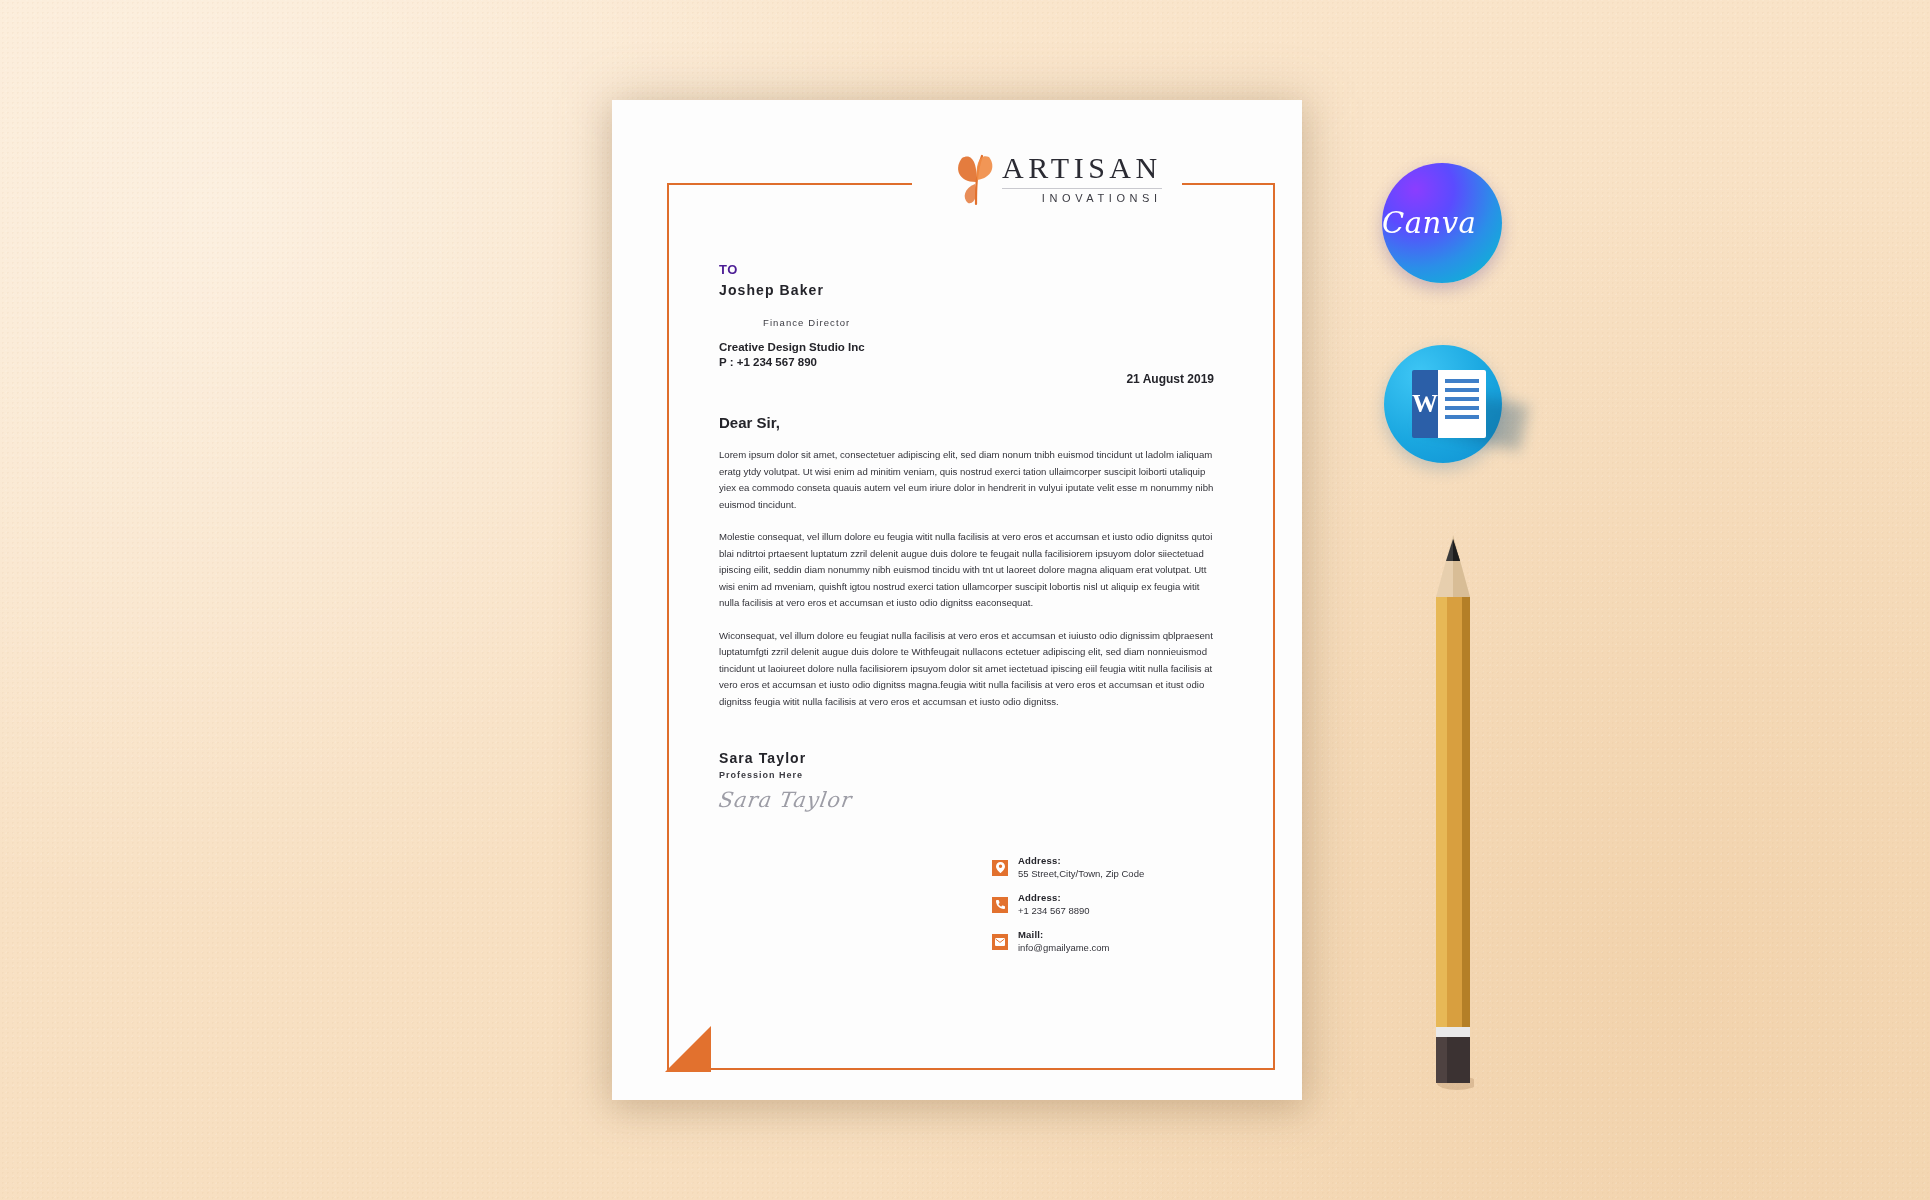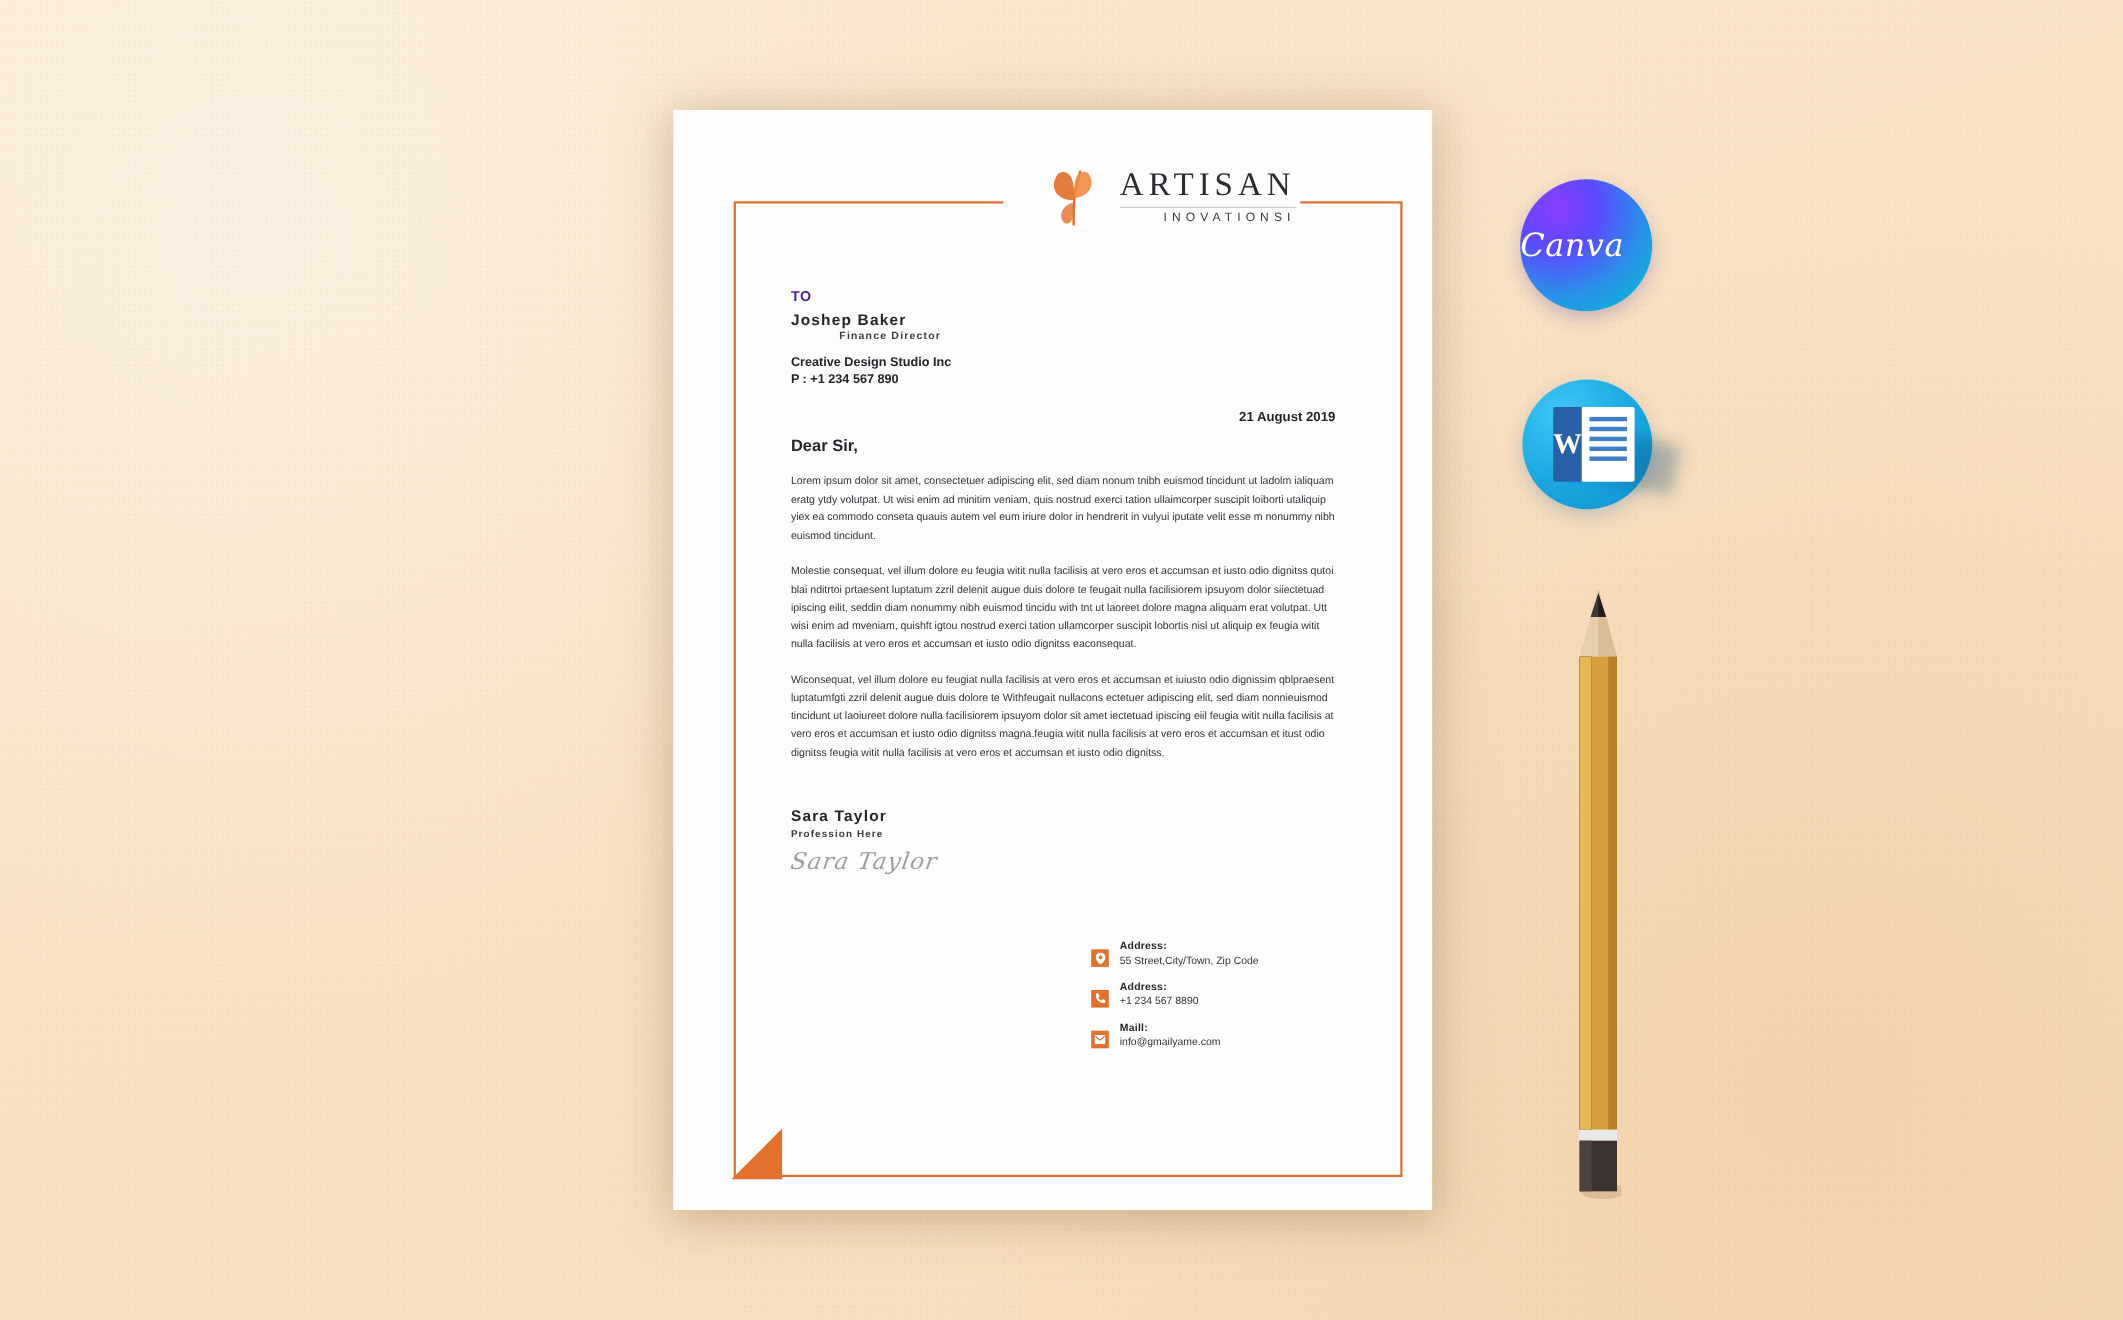--- a/index.html
+++ b/index.html
@@ -83,21 +83,21 @@
     border-bottom: 46px solid #e2712e;
   }
 
   
   #logo-block {
     position: absolute;
     left: 340px;
     top: 48px;
     display: flex;
     align-items: center;
-    gap: 18px;
+    gap: 2px;
   }
   #logo-mark { width: 48px; height: 60px; }
   #logo-text { line-height: 1; }
   #brand-name {
     font-family: "Liberation Serif", serif;
     font-size: 30px;
     letter-spacing: 4.5px;
     color: #2b2b33;
     font-weight: 400;
   }
@@ -130,24 +130,24 @@
     margin-bottom: 5px;
   }
   .recipient-name {
     font-size: 14px;
     font-weight: bold;
     letter-spacing: 1.1px;
     color: #24242a;
   }
   .recipient-role {
     font-size: 9.5px;
-    font-weight: bold;
+    font-weight: normal;
     letter-spacing: 1.1px;
     color: #3b3b42;
-    margin-top: 2px;
+    margin-top: 19px;
     padding-left: 44px;
   }
   .recipient-company {
     font-size: 11.5px;
     font-weight: bold;
     color: #24242a;
     margin-top: 13px;
   }
   .recipient-phone {
     font-size: 11.5px;
@@ -202,21 +202,21 @@
 
   
   #contact-block {
     position: absolute;
     left: 380px;
     top: 755px;
     width: 230px;
   }
   .contact-row {
     display: flex;
-    align-items: flex-end;
+    align-items: center;
     gap: 10px;
     margin-bottom: 13px;
   }
   .contact-icon {
     width: 16px; height: 16px;
     background: #e2712e;
     flex: 0 0 16px;
     display: flex;
     align-items: center;
     justify-content: center;

